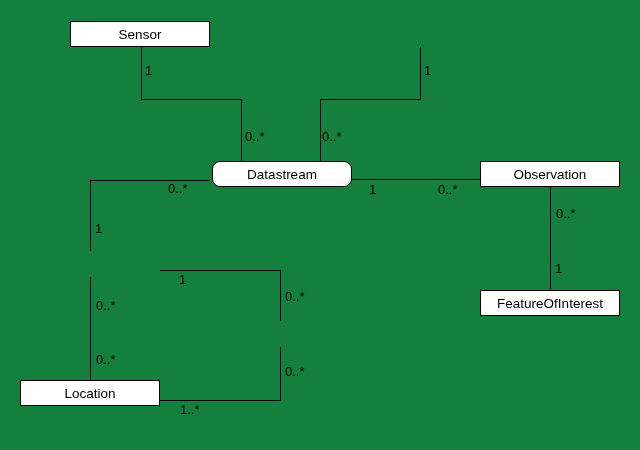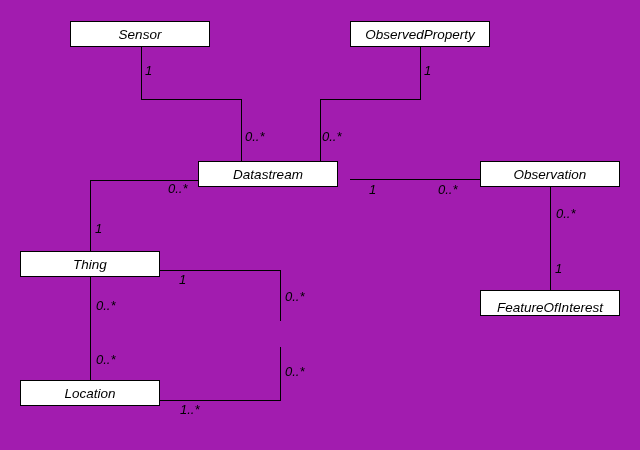--- a/index.html
+++ b/index.html
@@ -1,23 +1,22 @@
 <!DOCTYPE html>
 <html><head>
 <meta charset="utf-8">
 <style>
   html, body { margin: 0; padding: 0; background: #ffffff; }
   .canvas {
     position: relative;
     width: 640px;
     height: 450px;
-    background: #a21caf;
+    background: #15803d;
     font-family: "Liberation Sans", sans-serif;
     overflow: hidden;
-    font-style: italic;
   }
   svg.edges {
     position: absolute;
     left: 0; top: 0;
   }
   .entity {
     position: absolute;
     width: 140px;
     height: 26px;
     box-sizing: border-box;
@@ -50,36 +49,30 @@
     <polyline points="350,179 480,179"></polyline>
     <polyline points="550,187 550,290"></polyline>
     <polyline points="160,270 280,270 280,321"></polyline>
     <polyline points="90,277 90,380"></polyline>
     <polyline points="280,347 280,400 160,400"></polyline>
   </svg>
 
   <div class="entity" style="left:70px;  top:21px;">
     <span>Sensor</span>
   </div>
-  <div class="entity" style="left:350px; top:21px;">
-    <span>ObservedProperty</span>
-  </div>
-  <div class="entity" style="left:198px; top:161px;">
+  <div class="entity" style="left:212px; top:161px;border-radius:8px;">
     <span>Datastream</span>
   </div>
   <div class="entity" style="left:480px; top:161px;">
     <span>Observation</span>
   </div>
-  <div class="entity" style="left:20px;  top:251px;">
-    <span>Thing</span>
-  </div>
   <div class="entity" style="left:20px;  top:380px;text-align:right;">
     <span>Location</span>
   </div>
-  <div class="entity" style="left:480px; top:290px;align-items:flex-end;">
+  <div class="entity" style="left:480px; top:290px;">
     <span>FeatureOfInterest</span>
   </div>
 
   <span class="mult" style="left:145px; top:64px;">1</span>
   <span class="mult" style="left:245px; top:130px;">0..*</span>
 
   <span class="mult" style="left:424px; top:64px;">1</span>
   <span class="mult" style="left:322px; top:130px;">0..*</span>
 
   <span class="mult" style="left:95px;  top:222px;">1</span>

